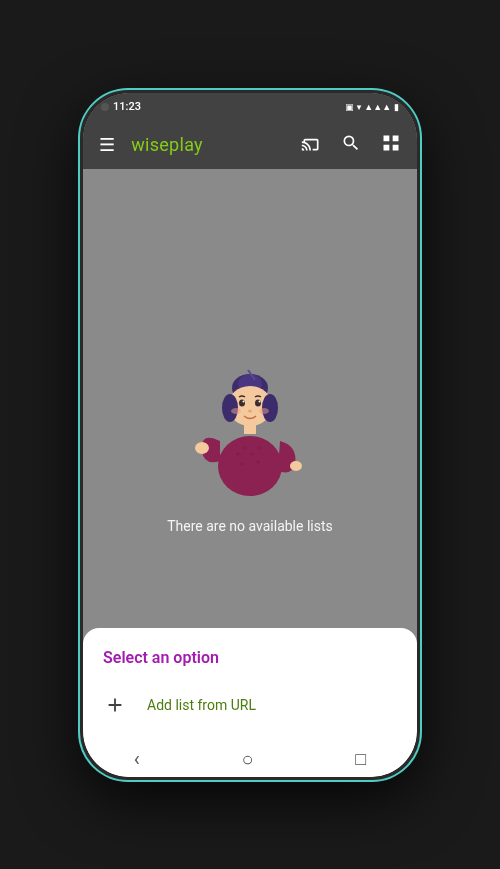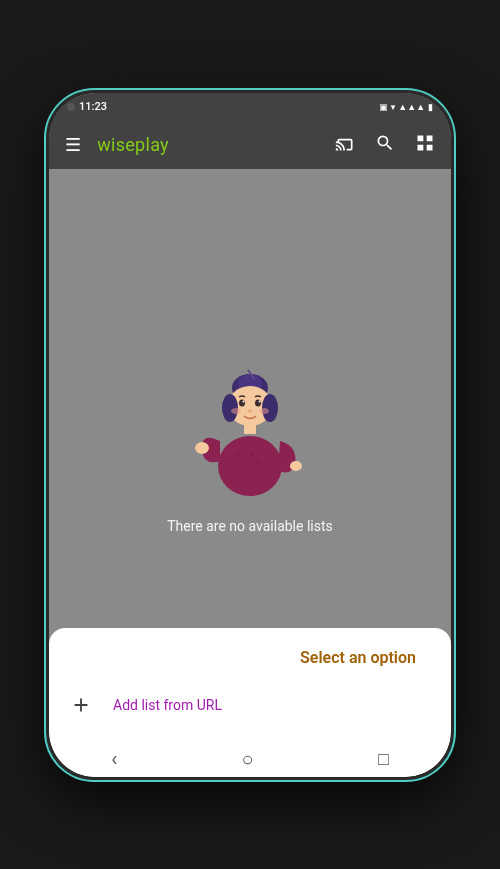--- a/index.html
+++ b/index.html
@@ -7,21 +7,21 @@
     body {
       background: #1a1a1a;
       display: flex;
       justify-content: center;
       align-items: center;
       min-height: 100vh;
       font-family: 'Roboto', Arial, sans-serif;
     }
 
     .phone-frame {
-      width: 408px;
+      width: 340px;
       height: 690px;
       background: #1c1c1c;
       border-radius: 48px;
       position: relative;
       border: 3px solid #2a2a2a;
       box-shadow: 0 0 0 2px #4ecdc4, 0 20px 60px rgba(0,0,0,0.8);
       overflow: hidden;
     }
 
     .phone-inner {
@@ -146,23 +146,22 @@
       border-radius: 16px 16px 0 0;
       padding: 20px 0 10px 0;
       width: 100%;
       position: relative;
       z-index: 10;
     }
 
     .bottom-sheet-title {
       font-size: 16px;
       font-weight: 600;
-      color: #a16207;
-      padding: 0 35px 12px 20px;
-      text-align: right;
+      color: #a21caf;
+      padding: 0 20px 12px 20px;
     }
 
     .menu-item {
       display: flex;
       align-items: center;
       padding: 14px 20px;
       gap: 20px;
       cursor: pointer;
     }
 
@@ -170,21 +169,21 @@
       width: 24px;
       height: 24px;
       display: flex;
       align-items: center;
       justify-content: center;
       flex-shrink: 0;
     }
 
     .menu-label {
       font-size: 14px;
-      color: #a21caf;
+      color: #4d7c0f;
       font-weight: 400;
     }
 
     
     .nav-bar {
       background: #fff;
       height: 36px;
       display: flex;
       align-items: center;
       justify-content: space-around;

